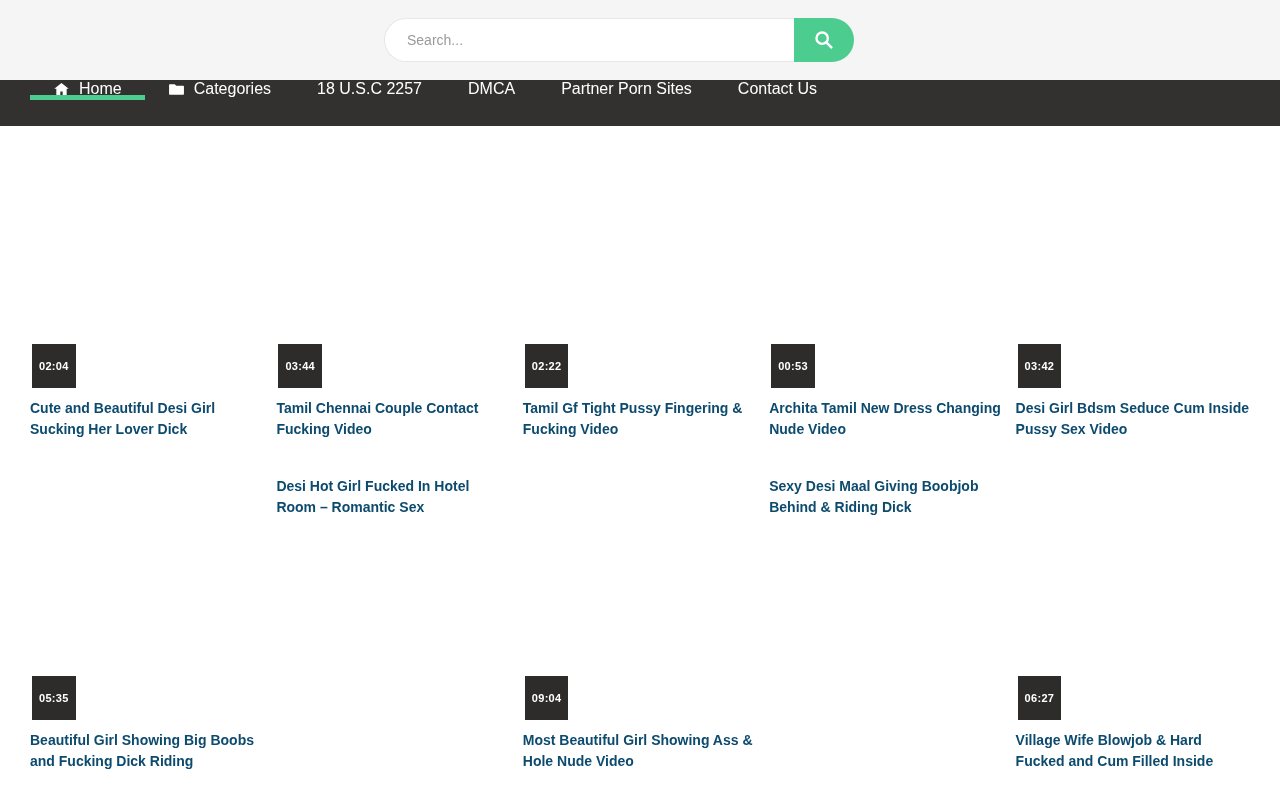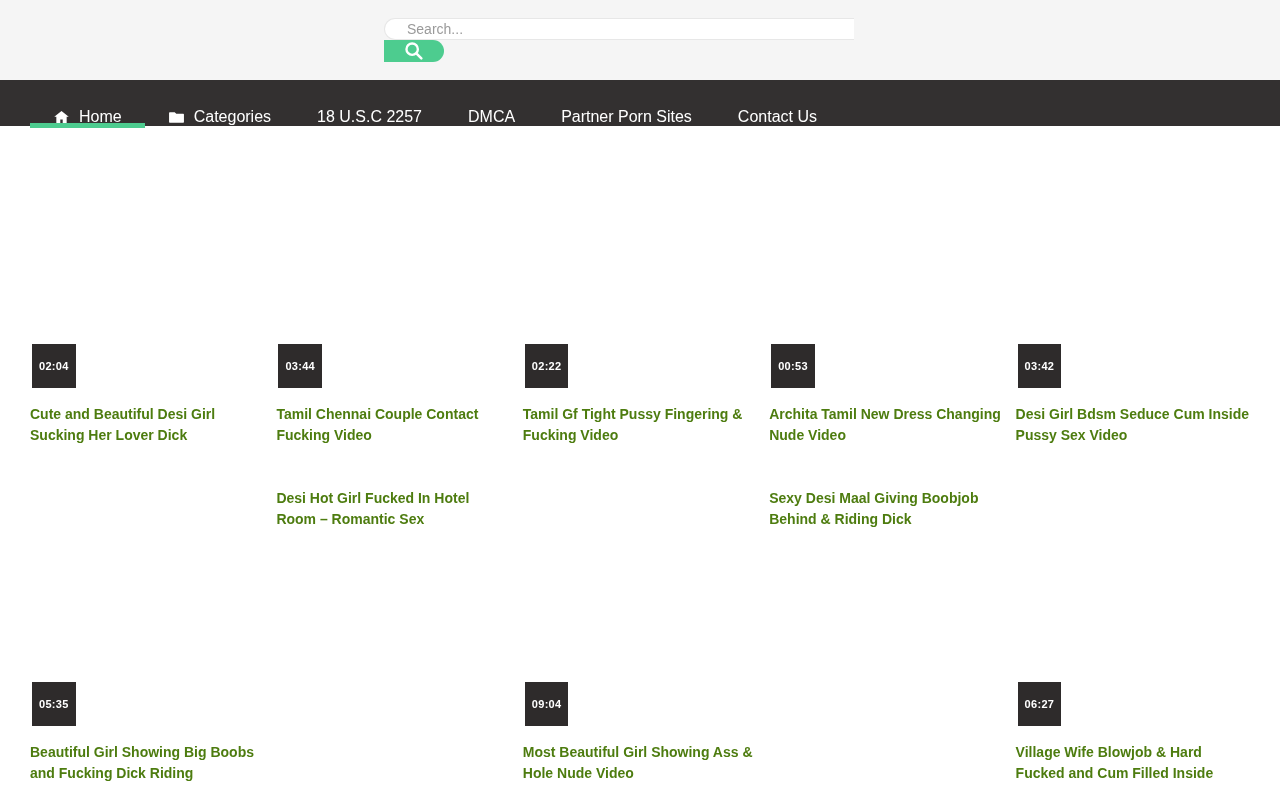--- a/index.html
+++ b/index.html
@@ -16,21 +16,20 @@
     height: 80px;
     display: flex;
     align-items: center;
     justify-content: center;
   }
   .search-form {
     display: flex;
     width: 470px;
     height: 44px;
     margin-left: -42px;
-    flex-direction: column;
   }
   .search-input {
     flex: 1;
     border: 1px solid #e7e7e7;
     border-right: none;
     border-radius: 22px 0 0 22px;
     padding: 0 22px;
     font-size: 14px;
     font-family: "Liberation Sans", sans-serif;
     color: #555;
@@ -47,21 +46,21 @@
     align-items: center;
     justify-content: center;
     cursor: pointer;
   }
 
   
   .nav {
     background: #333030;
     height: 46px;
     display: flex;
-    align-items: flex-end;
+    align-items: flex-start;
     padding-left: 30px;
   }
   .nav-item {
     position: relative;
     display: flex;
     align-items: center;
     gap: 9px;
     padding: 0 23px;
     color: #ffffff;
     font-size: 16px;
@@ -100,25 +99,25 @@
     bottom: 2px;
     background: #2e2b2b;
     color: #ffffff;
     font-size: 11px;
     font-weight: bold;
     padding: 16px 7px;
     letter-spacing: 0.3px;
   }
   .title {
     display: block;
-    margin-top: 14px;
+    margin-top: 8px;
     font-size: 14px;
     font-weight: bold;
     line-height: 21px;
-    color: #4d7c0f;
+    color: #0c4a6e;
     text-decoration: none;
     cursor: pointer;
   }
 </style>
 </head>
 <body>
 
 <div class="header">
   <form class="search-form">
     <input class="search-input" type="text" placeholder="Search..." style="">

